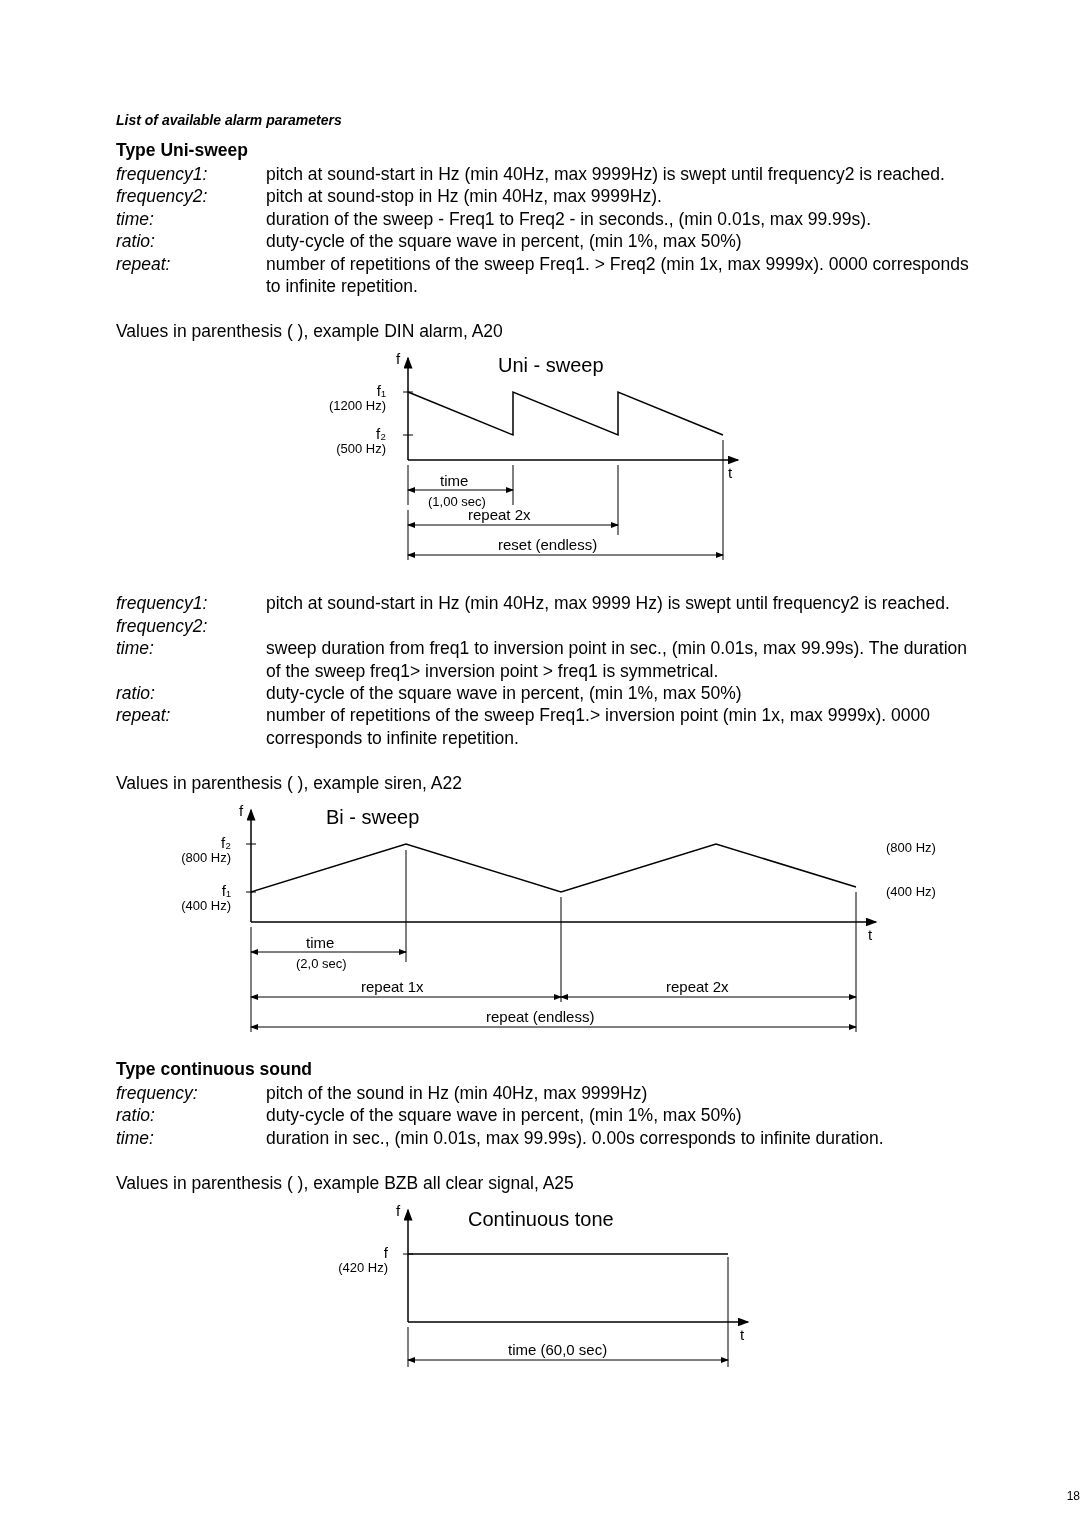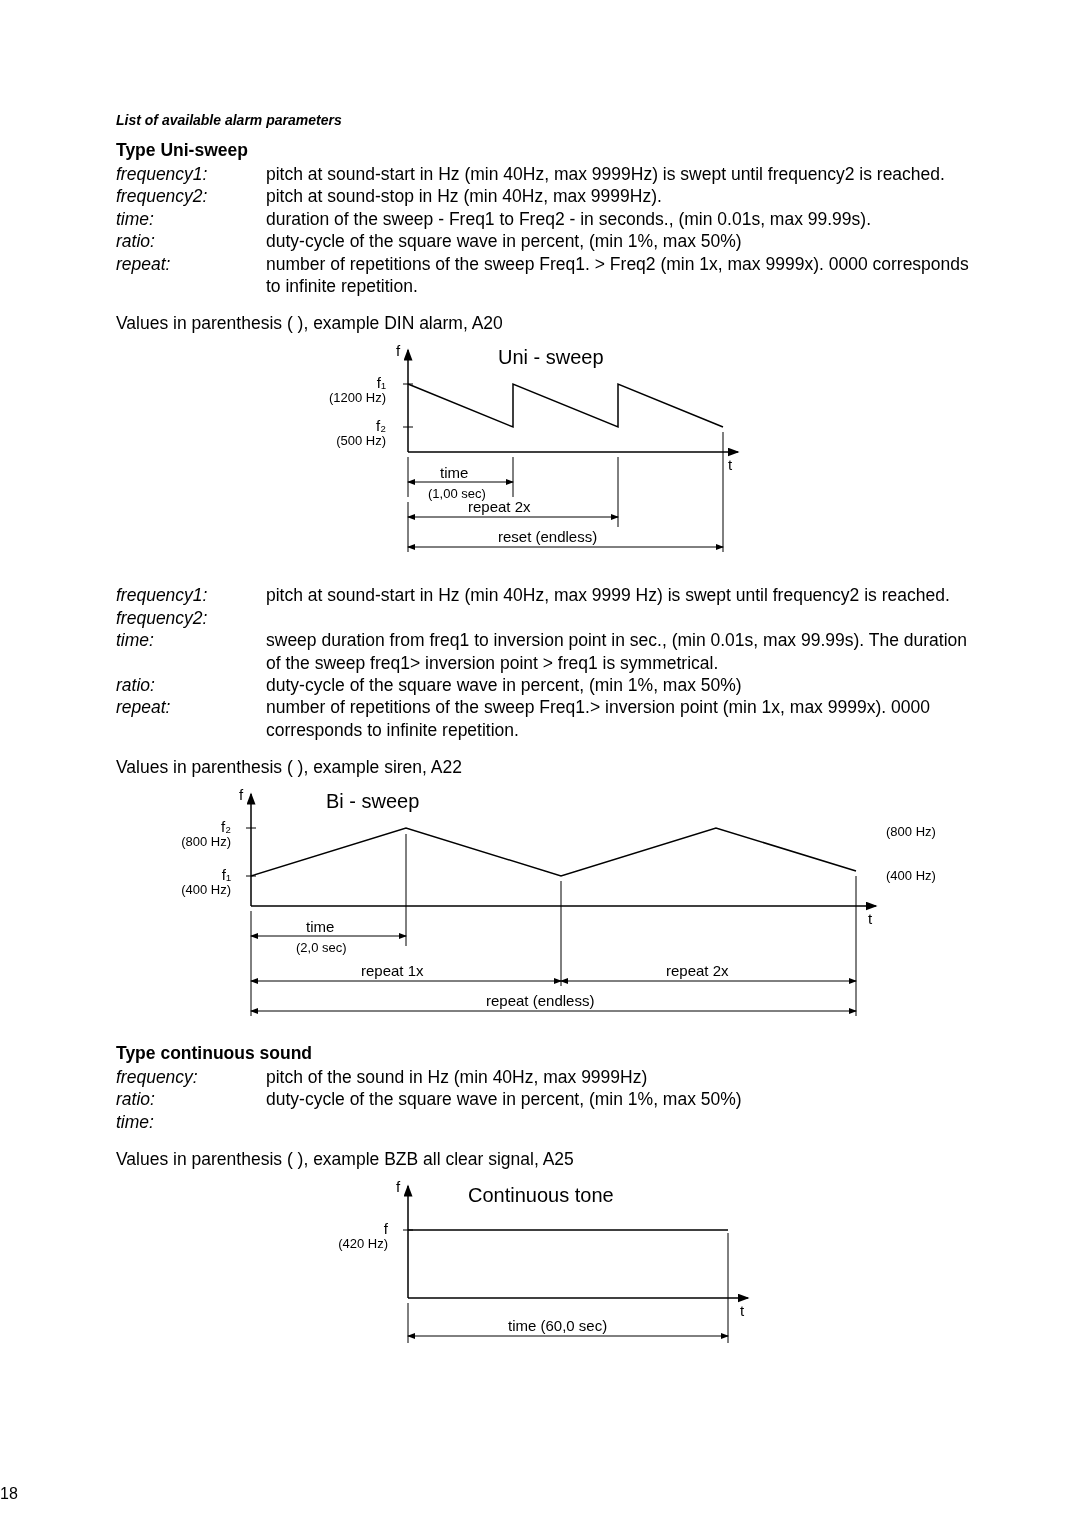--- a/index.html
+++ b/index.html
@@ -4,27 +4,27 @@
 <style>
   html,body{margin:0;padding:0;background:#fff;}
   .page{width:1080px;height:1527px;position:relative;
         font-family:Arial,Helvetica,sans-serif;font-size:17.5px;color:#000;}
   .content{position:absolute;left:116px;right:100px;top:112px;}
   .title{font-style:italic;font-weight:bold;font-size:14px;margin-bottom:12px;}
   .subhead{font-weight:bold;margin-top:6px;margin-bottom:2px;}
   .param-row{display:flex;line-height:1.28;}
   .param-label{width:150px;flex-shrink:0;font-style:italic;}
   .param-desc{flex:1;}
-  .para{margin-top:16px;margin-bottom:6px;}
+  .para{margin-top:24px;margin-bottom:6px;}
   .fig{position:relative;margin:8px auto 12px auto;}
   .fig-wide{position:relative;margin:8px 0 12px 40px;}
   svg text{font-family:"Trebuchet MS",Arial,sans-serif;font-size:15px;fill:#000;}
   svg .big{font-size:20px;}
   svg .small{font-size:13px;}
-  .pagenum{position:absolute;left:0;right:0;bottom:24px;text-align:left;font-size:16px;}
+  .pagenum{position:absolute;left:0;right:0;bottom:24px;text-align:right;font-size:12px;}
 </style>
 </head>
 <body>
 
 <div class="page">
   <div class="content">
     <div class="title">List of available alarm parameters</div>
 
     <div class="subhead">Type Uni-sweep</div>
     <div class="param-row">
@@ -165,20 +165,21 @@
     <div class="param-row">
         <div class="param-label">frequency:</div>
         <div class="param-desc">pitch of the sound in Hz (min 40Hz, max 9999Hz)</div>
       </div>
     <div class="param-row">
         <div class="param-label">ratio:</div>
         <div class="param-desc">duty-cycle of the square wave in percent, (min 1%, max 50%)</div>
       </div>
     <div class="param-row">
         <div class="param-label">time:</div>
+        <div class="param-desc">duration in sec., (min 0.01s, max 99.99s). 0.00s corresponds to infinite duration.</div>
       </div>
     <div class="para">Values in parenthesis ( ), example BZB all clear signal, A25</div>
 
     <div class="fig" style="width:480px;height:180px;">
       <svg width="480" height="180">
         <defs>
           <marker id="ch" markerWidth="10" markerHeight="10" refX="7" refY="3" orient="auto">
               <path d="M0,0 L8,3 L0,6 Z" fill="#000"></path>
             </marker>
           <marker id="ch2" markerWidth="10" markerHeight="10" refX="1" refY="3" orient="auto">

